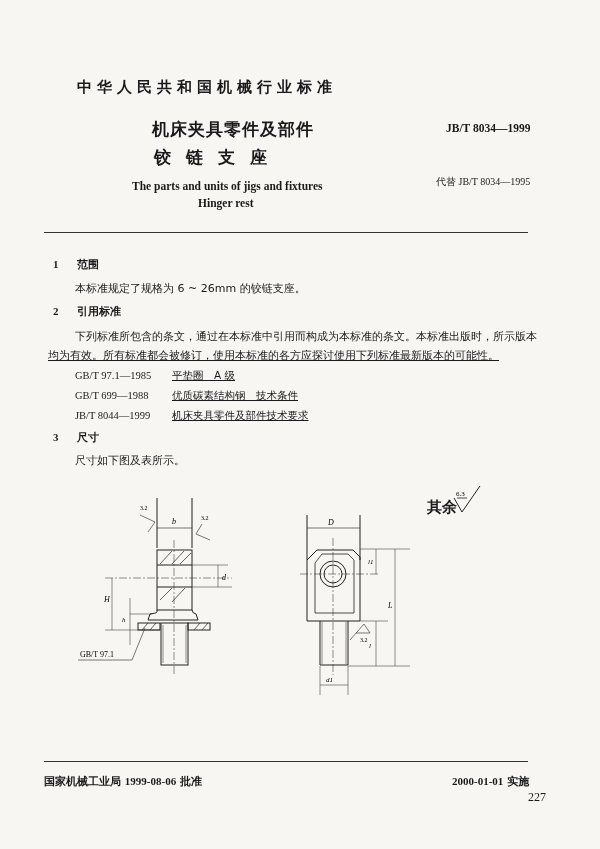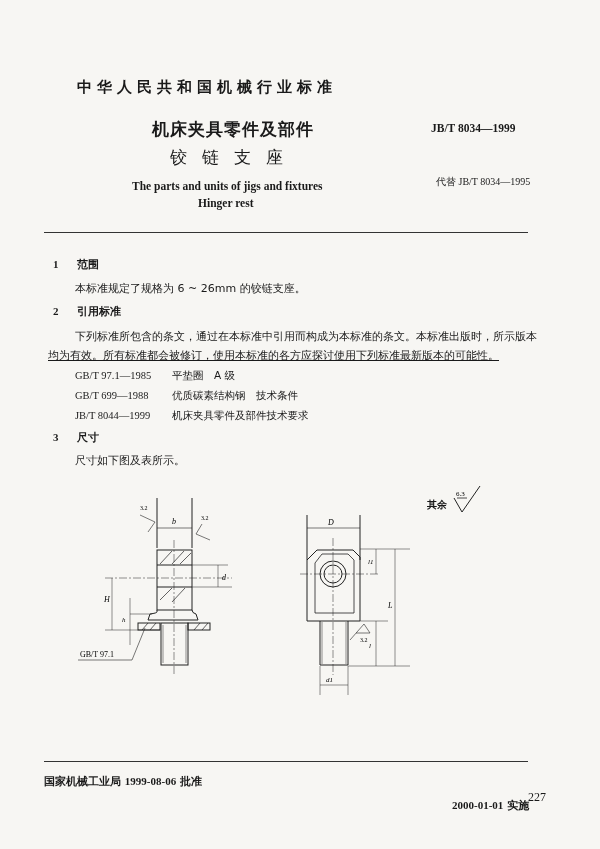--- a/index.html
+++ b/index.html
@@ -1,35 +1,35 @@
 <!DOCTYPE html>
 <html><head>
 <meta charset="utf-8">
 <style>
   html, body { margin:0; padding:0; }
   body { width:600px; height:849px; background:#f7f6f3; position:relative; overflow:hidden;
          font-family:"DejaVu Sans", sans-serif; color:#1a1a1a; }
   .abs { position:absolute; }
   .industry { left:77px; top:78px; font-size:15px; font-weight:bold; letter-spacing:5px; }
   .title1 { left:152px; top:118px; font-size:17px; font-weight:bold; letter-spacing:1px;text-align:right; }
-  .title2 { left:170px; top:146px; font-size:17px; font-weight:normal; letter-spacing:15px; }
+  .title2 { left:154px; top:146px; font-size:17px; font-weight:bold; letter-spacing:15px; }
   .en1 { left:132px; top:180px; font-family:"Liberation Serif", serif; font-weight:bold; font-size:11.5px; }
   .en2 { left:198px; top:197px; font-family:"Liberation Serif", serif; font-weight:bold; font-size:11.5px; }
-  .stdno { left:431px; top:122px; font-family:"Liberation Serif", serif; font-weight:bold; font-size:11.5px; }
+  .stdno { left:446px; top:122px; font-family:"Liberation Serif", serif; font-weight:bold; font-size:11.5px; }
   .replace { left:436px; top:151px; font-family:"Liberation Serif", serif; font-size:10px;margin-top:24px; }
   .rule-top { left:44px; top:232px; width:484px; height:1px; background:#333; }
   .sec { left:53px; font-size:11px; font-weight:bold; }
   .sec .num { font-family:"Liberation Serif", serif; display:inline-block; width:24px; }
   .para { font-size:11px; }
-  .ref { left:75px; font-size:10.5px; }
+  .ref { left:75px; font-size:10.5px;text-decoration:underline; }
   .ref .code { font-family:"Liberation Serif", serif; display:inline-block; width:97px; }
   .rule-bot { left:44px; top:761px; width:484px; height:1px; background:#333; }
   .footer-left { left:44px; top:774px; font-size:11px; font-weight:bold; }
   .footer-left .d { font-family:"Liberation Serif", serif; }
-  .footer-right { left:452px; top:798px; font-size:11px; font-weight:bold; }
+  .footer-right { left:452px; top:774px; font-size:11px; font-weight:bold; }
   .footer-right .d { font-family:"Liberation Serif", serif; }
   .pageno { left:528px; top:790px; font-family:"Liberation Serif", serif; font-size:12px; }
   svg text { font-family:"Liberation Serif", serif; }
 </style>
 </head>
 <body>
 
 <div class="abs industry">中华人民共和国机械行业标准</div>
 <div class="abs title1">机床夹具零件及部件</div>
 <div class="abs title2">铰链支座</div>
@@ -57,21 +57,21 @@
 </div>
 <div class="abs ref" style="top:409px;">
   <span class="code">JB/T 8044—1999</span><span>机床夹具零件及部件技术要求</span>
 </div>
 
 <div class="abs sec" style="top:430px;">
   <span class="num">3</span><span>尺寸</span>
 </div>
 <div class="abs para" style="left:75px; top:453px;">尺寸如下图及表所示。</div>
 
-<div class="abs" style="left:427px; top:498px; font-size:10px; font-weight:bold;">其余</div>
+<div class="abs" style="left:427px; top:498px; font-size:15px; font-weight:bold;">其余</div>
 <svg class="abs" style="left:452px; top:484px;" width="34" height="32">
   <polyline points="2,14 10,28 28,2" fill="none" stroke="#222" stroke-width="1"></polyline>
   <line x1="5" y1="14" x2="15" y2="14" stroke="#222" stroke-width="0.8"></line>
   <text x="4" y="12" font-size="7">6.3</text>
 </svg>
 
 <svg class="abs" style="left:60px; top:490px;" width="200" height="190">
   <g stroke="#222" fill="none" stroke-width="1">
 
     <line x1="97" y1="8" x2="97" y2="58"></line>

